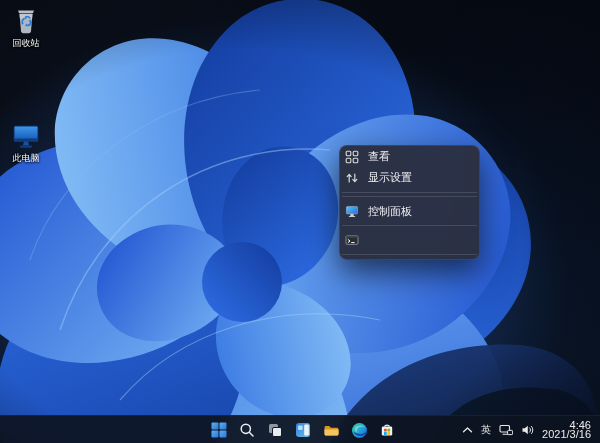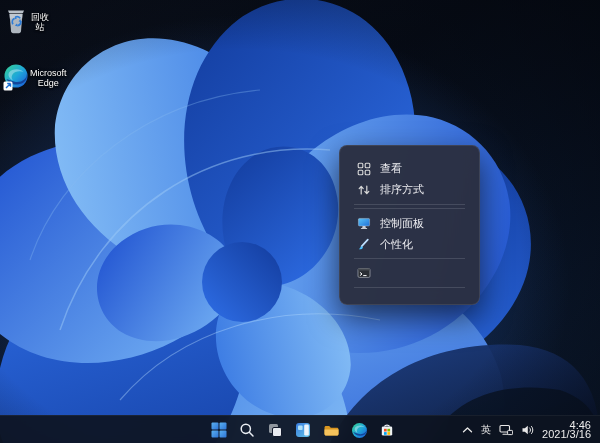--- a/index.html
+++ b/index.html
@@ -3,31 +3,31 @@
 <meta charset="utf-8">
 <style>
   html,body{margin:0;padding:0;}
   body{width:600px;height:443px;overflow:hidden;background:#05080f;
        font-family:"Liberation Sans","DejaVu Sans",sans-serif;}
   .screen{position:relative;width:600px;height:443px;overflow:hidden;
           background:linear-gradient(150deg,#0b101b 0%,#060b15 35%,#081223 70%,#0c1b31 100%);}
   .wallpaper{position:absolute;inset:0;display:block;}
 
   
-  .dicon{position:absolute;left:2px;width:48px;display:flex;flex-direction:row;
+  .dicon{position:absolute;left:2px;width:48px;display:flex;flex-direction:column;
          align-items:center;cursor:default;}
   #di-recycle{top:5px}#di-edge{top:61px}#di-pc{top:120px}#di-cpl{top:176px}
   .dicon-img{height:30px;display:flex;align-items:flex-end;justify-content:center;}
   .dicon-label{font-size:9px;color:#fff;text-align:center;line-height:10px;margin-top:3px;
                text-shadow:0 1px 2px #000,0 0 3px rgba(0,0,0,.9);}
 
   
   .context-menu{position:absolute;left:339px;top:145px;width:141px;box-sizing:border-box;
         background:rgba(42,45,61,0.95);border:1px solid rgba(255,255,255,.09);
-        border-radius:8px;padding:12px;box-shadow:0 12px 30px rgba(0,0,0,.6);
+        border-radius:8px;padding:0;box-shadow:0 12px 30px rgba(0,0,0,.6);
         backdrop-filter:blur(14px);}
   .menu-item{display:flex;align-items:center;height:21px;padding:0 5px;border-radius:4px;
         color:#f1f1f4;font-size:11px;gap:9px;white-space:nowrap;}
   .mi-icon{width:14px;height:14px;display:flex;flex:0 0 14px;}
   .mi-en .mi-label{font-size:10.3px;letter-spacing:-.2px;}
   .menu-sep{height:1px;background:rgba(255,255,255,.13);margin:3.5px 2px;}
 
   
   .taskbar{position:absolute;left:0;right:0;bottom:0;height:28px;
         background:rgba(13,19,33,0.92);backdrop-filter:blur(10px);
@@ -115,40 +115,38 @@
           <path d="M18.8 16 a4.3 4.3 0 0 1 -3.4 4.7"></path>
         </g>
         <path d="M12.9 11.6 l2.2 1.6 -2.8 1.2 Z" fill="#2e7cd6"></path>
         <path d="M18 14.2 l1.6 2.4 -3 0.1 Z" fill="#2e7cd6"></path>
         <path d="M15.6 21.4 l-2.8 -0.9 2.2 -2 Z" fill="#2e7cd6"></path>
       </svg>
     </span>
     <span class="dicon-label">回收站</span>
   </div>
 
-  <div class="dicon" id="di-edge">
+
+  <div class="dicon" id="di-pc">
     <span class="dicon-img">
-      <svg width="28" height="28" viewBox="0 0 28 28">
+      <svg width="28" height="26" viewBox="0 0 28 26">
         <defs>
-          <linearGradient id="edgeG1" x1="0" y1="0" x2="1" y2="1">
-            <stop offset="0" stop-color="#37d391"></stop>
-              <stop offset="0.5" stop-color="#1fa8d8"></stop>
-              <stop offset="1" stop-color="#1b54d9"></stop>
+          <linearGradient id="pcG" x1="0" y1="0" x2="0" y2="1">
+            <stop offset="0" stop-color="#3f97ea"></stop>
+              <stop offset="1" stop-color="#1254b4"></stop>
           </linearGradient>
         </defs>
-        <circle cx="14" cy="13" r="11.5" fill="url(#edgeG1)"></circle>
-        <path d="M4.5 16 C7 21.5 15 23.5 21.5 19.5 C25 17 25.5 13 24.5 10.5 C25.8 16.5 18 20.5 12 18.5 C8.5 17.3 6 16.6 4.5 16 Z" fill="#11398f" opacity="0.85"></path>
-        <path d="M7 9.5 C10 5.5 18 5 21.5 9 C18.5 7.5 12.5 8 10.5 11.5 C9 14 9.7 16 11 17.5 C7.5 16 5.5 12.5 7 9.5 Z" fill="#bfe8f8" opacity="0.5"></path>
-        <rect x="1.5" y="18.5" width="9" height="9" rx="1.5" fill="#fff"></rect>
-        <path d="M4 25 L8.5 20.5 M8.5 20.5 H5.2 M8.5 20.5 V23.8" stroke="#1b6fd4" stroke-width="1.4" fill="none"></path>
+        <rect x="2" y="2" width="24" height="15.5" rx="1.5" fill="url(#pcG)" stroke="#0b2f66"></rect>
+        <rect x="2" y="14.5" width="24" height="3" fill="#0e3c80"></rect>
+        <path d="M12 17.5 h4 l1.2 4 h-6.4 Z" fill="#1a4f9c"></path>
+        <rect x="8" y="21.5" width="12" height="2.2" rx="1" fill="#123c7c"></rect>
       </svg>
     </span>
-    <span class="dicon-label">Microsoft Edge</span>
+    <span class="dicon-label">此电脑</span>
   </div>
-
 
 
   <div class="context-menu">
 
     <div class="menu-item">
       <span class="mi-icon">
         <svg width="14" height="14" viewBox="0 0 14 14" fill="none" stroke="#d9d9d9" stroke-width="1.1">
           <rect x="1.2" y="1.2" width="4.6" height="4.6" rx="1"></rect>
           <rect x="8.2" y="1.2" width="4.6" height="4.6" rx="1"></rect>
           <rect x="1.2" y="8.2" width="4.6" height="4.6" rx="1"></rect>
@@ -158,21 +156,21 @@
       <span class="mi-label">查看</span>
     </div>
 
     <div class="menu-item">
       <span class="mi-icon">
         <svg width="14" height="14" viewBox="0 0 14 14" fill="none" stroke="#d9d9d9" stroke-width="1.2" stroke-linecap="round" stroke-linejoin="round">
           <path d="M4.2 11 V3.6 M2.2 5.6 L4.2 3.3 L6.2 5.6"></path>
           <path d="M9.8 3 V10.4 M7.8 8.4 L9.8 10.7 L11.8 8.4"></path>
         </svg>
       </span>
-      <span class="mi-label">排序方式</span>
+      <span class="mi-label">显示设置</span>
     </div>
 
 
     <div class="menu-sep"></div>
 
 
     <div class="menu-sep"></div>
 
     <div class="menu-item">
       <span class="mi-icon">
@@ -184,29 +182,20 @@
             </linearGradient>
           </defs>
           <rect x="1.4" y="2.4" width="11.2" height="7.6" rx="1.1" fill="url(#scrG)" stroke="rgba(255,255,255,.4)" stroke-width="0.7"></rect>
           <path d="M5.6 10 h2.8 l0.5 2 h-3.8 Z" fill="#c9ccd4"></path>
           <rect x="3.8" y="12" width="6.4" height="1.1" rx="0.5" fill="#c9ccd4"></rect>
         </svg>
       </span>
       <span class="mi-label">控制面板</span>
     </div>
 
-    <div class="menu-item">
-      <span class="mi-icon">
-        <svg width="14" height="14" viewBox="0 0 14 14" fill="none" stroke-linecap="round">
-          <path d="M4.6 9.4 L10.8 2.6" stroke="#bfe0ff" stroke-width="1.7"></path>
-          <path d="M4.8 9.2 C3.4 9.6 3.2 11.2 1.8 12.2 C3.6 12.6 5.6 12 6 10.4 Z" fill="#4cc2ff" stroke="none"></path>
-        </svg>
-      </span>
-      <span class="mi-label">个性化</span>
-    </div>
 
     <div class="menu-sep"></div>
 
     <div class="menu-item mi-en">
       <span class="mi-icon">
         <svg width="14" height="14" viewBox="0 0 14 14">
           <rect x="1" y="2.6" width="12" height="8.8" rx="1.3" fill="#2a2d33" stroke="#9aa0a8" stroke-width="0.8"></rect>
           <rect x="1" y="2.6" width="12" height="2" rx="1" fill="#44484f"></rect>
           <path d="M3.2 6.6 l1.8 1.4 -1.8 1.4" stroke="#fff" stroke-width="1" fill="none" stroke-linecap="round" stroke-linejoin="round"></path>
           <path d="M6.6 9.6 h2.6" stroke="#fff" stroke-width="1" stroke-linecap="round"></path>

